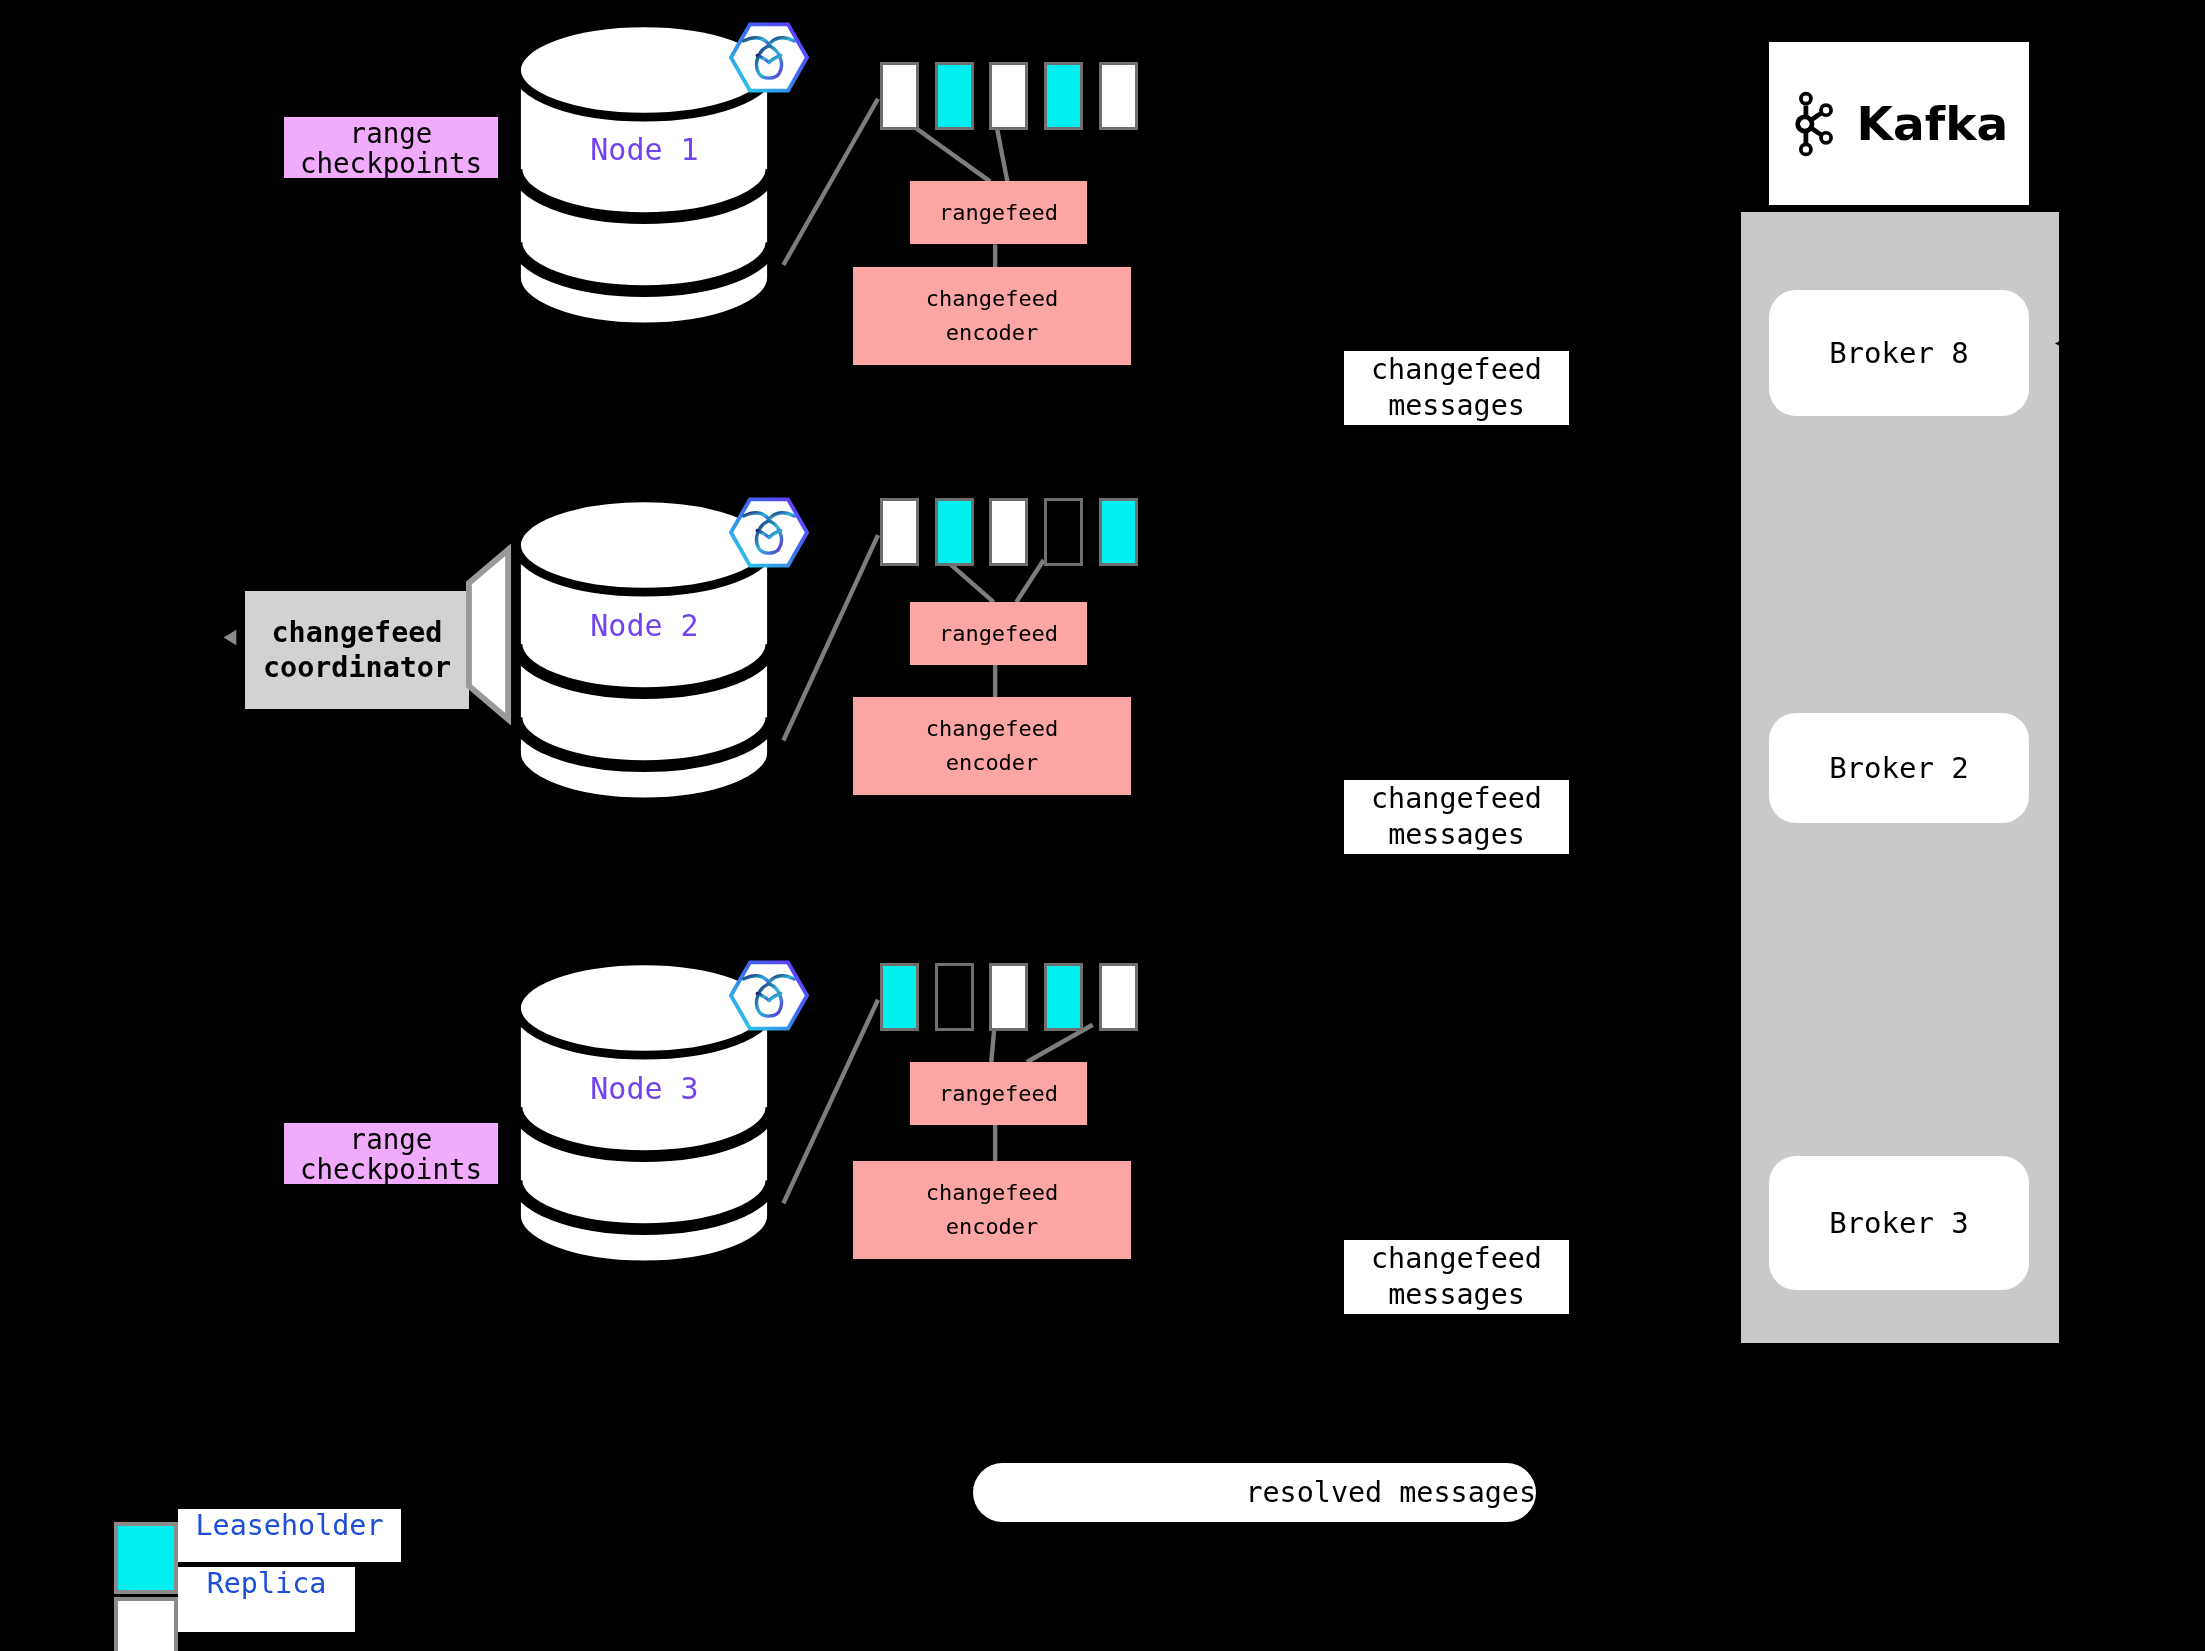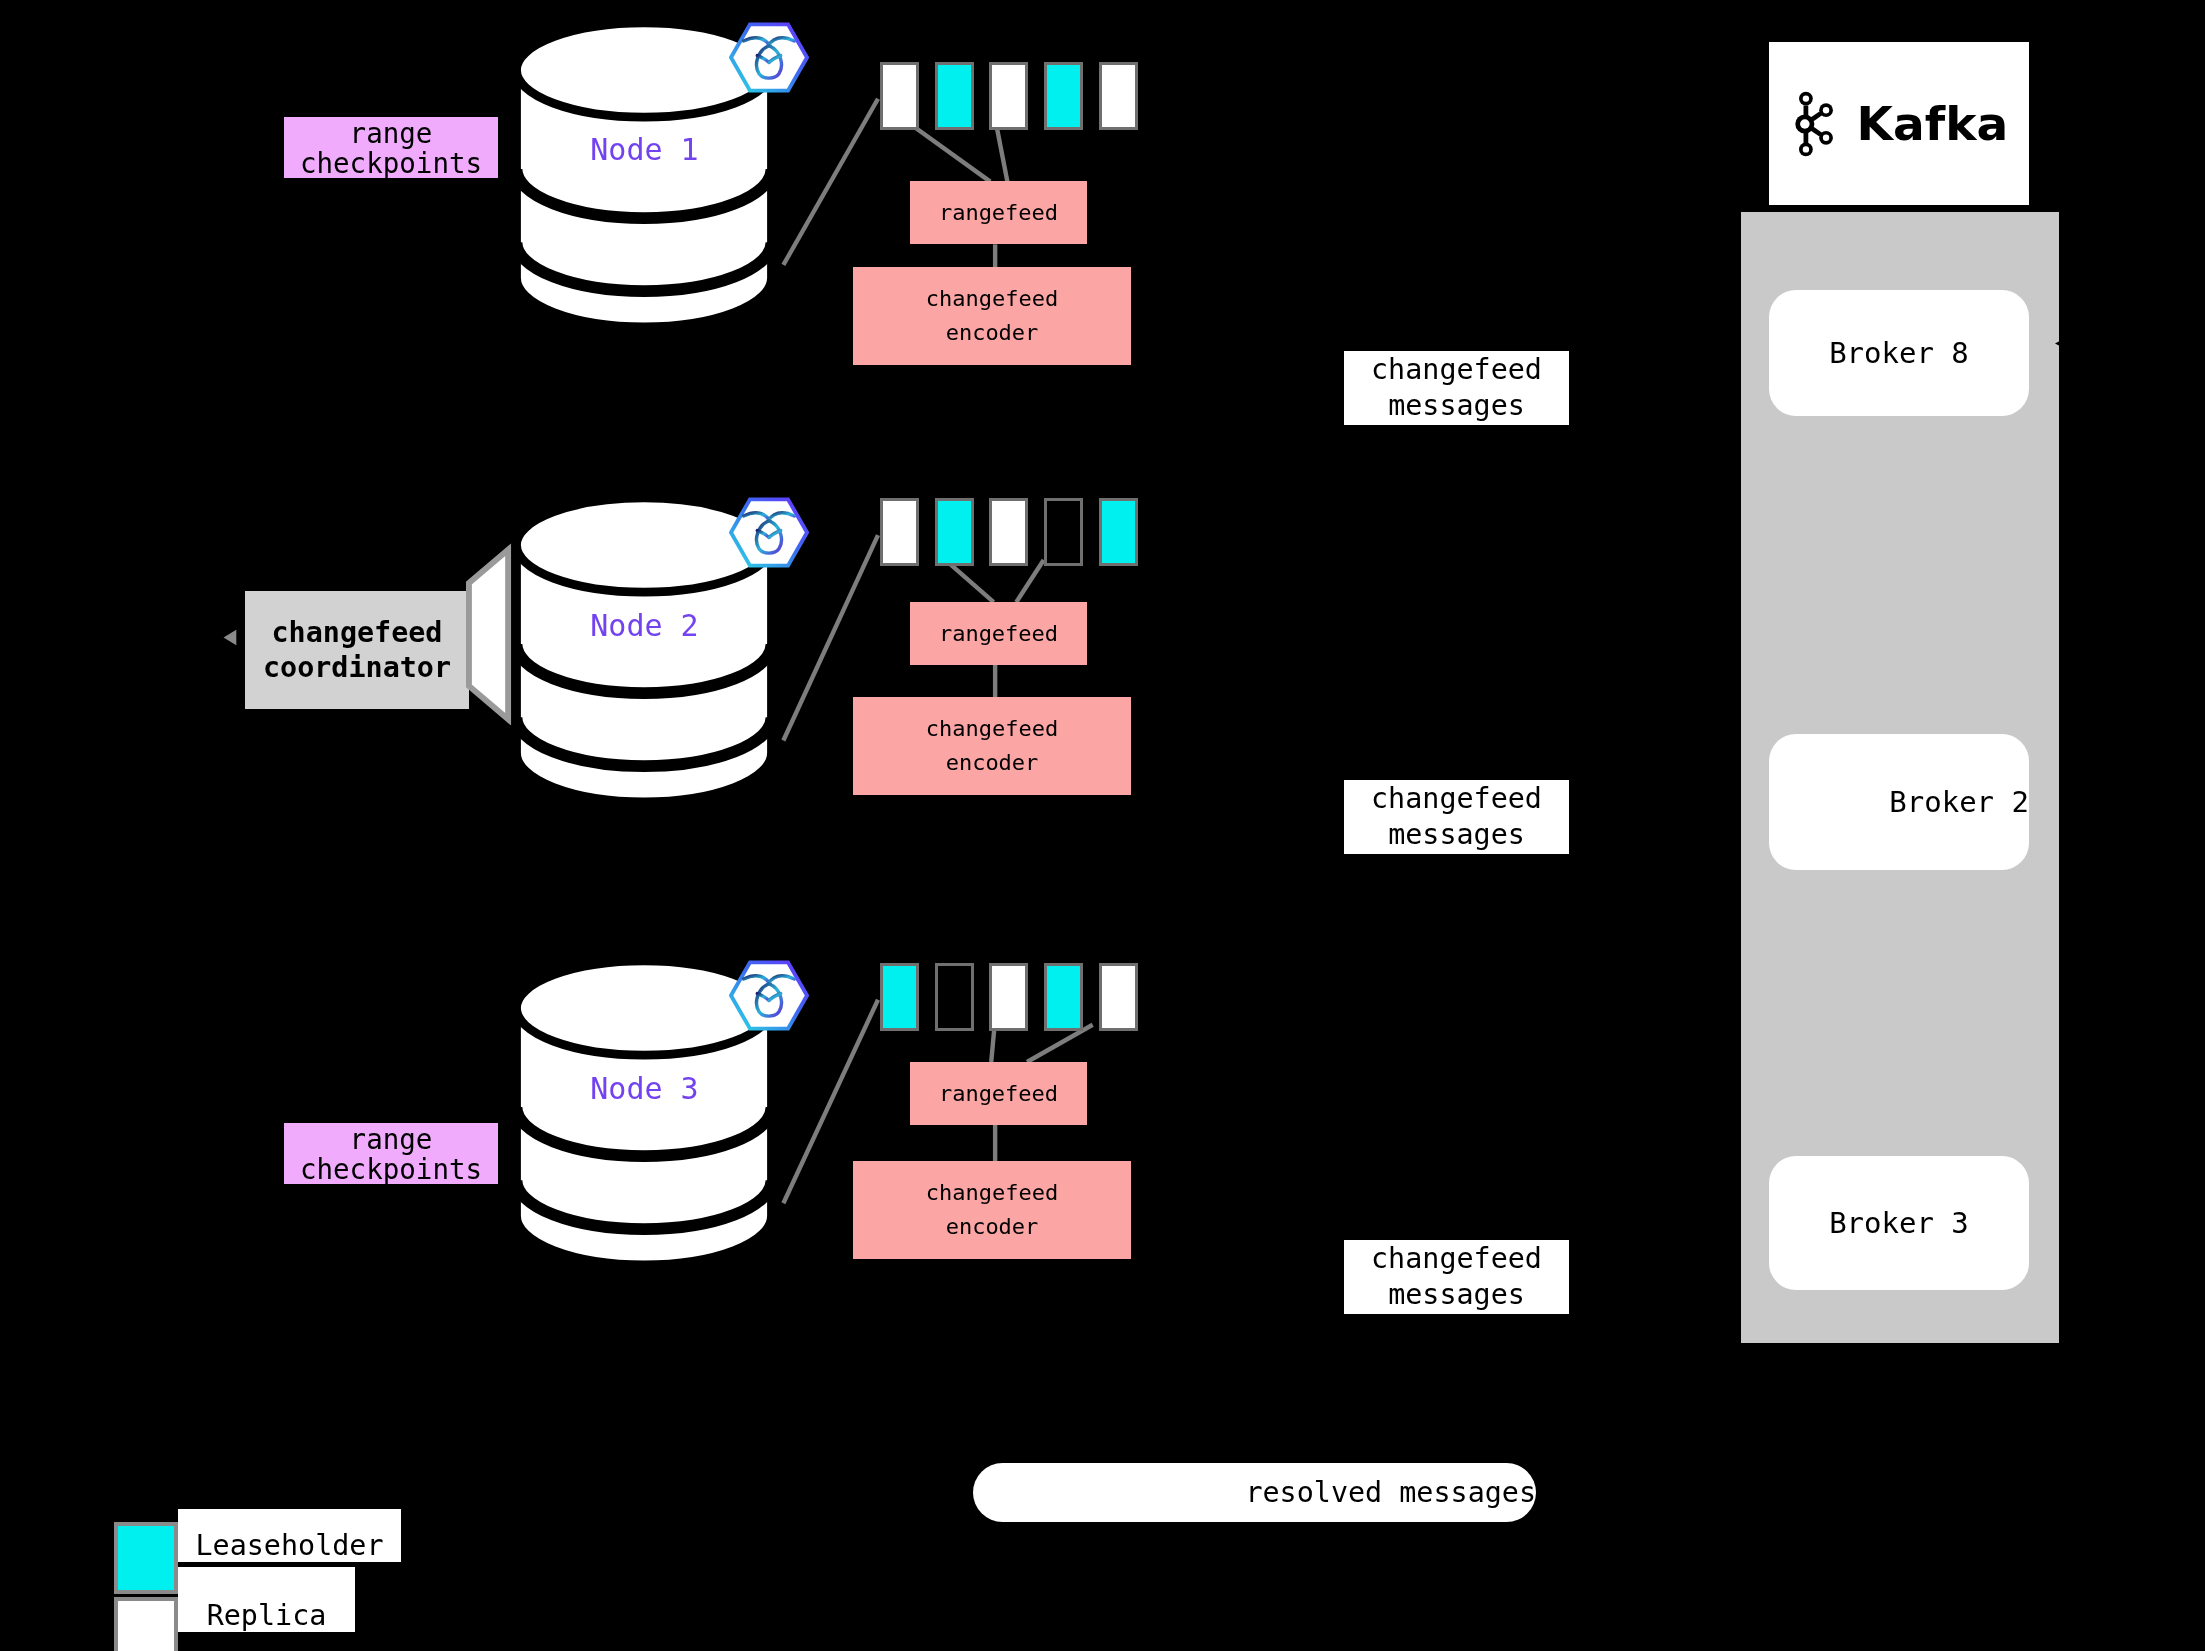--- a/index.html
+++ b/index.html
@@ -29,22 +29,22 @@
   
   .panel{background:#c9c9c9;}
   .broker{background:#fff;border-radius:27px;color:#000;font-size:29px;
           display:flex;align-items:center;justify-content:center;}
   .kafkabox{background:#fff;display:flex;align-items:center;justify-content:center;gap:13.7px;}
   .kafkatext{color:#000;font-family:"DejaVu Sans",sans-serif;font-weight:bold;font-size:47px;}
   .pill{background:#fff;border-radius:30px;color:#000;font-size:28.4px;
         display:flex;align-items:center;justify-content:flex-end;}
   
   .sq{width:64px;height:72px;border:4.9px solid #8a8a8a;}
-  .legtxt{background:#fff;color:#000000;font-size:28.4px;display:flex;
-          align-items:flex-end;justify-content:center;}
+  .legtxt{background:#fff;color:#1d4ed8;font-size:28.4px;display:flex;
+          align-items:flex-start;justify-content:center;}
   svg{display:block;}
 </style>
 </head>
 <body>
 
 <svg width="0" height="0" class="abs">
   <defs>
     <linearGradient id="hexgrad" x1="0%" y1="100%" x2="100%" y2="0%">
       <stop offset="0%" stop-color="#2bd9e2"></stop>
       <stop offset="55%" stop-color="#3a6cf0"></stop>
@@ -247,21 +247,21 @@
       <circle cx="68" cy="44" r="6"></circle>
       <circle cx="68" cy="96" r="6"></circle>
     </g>
   </svg>
   <span class="kafkatext">Kafka</span>
 </div>
 
 <div class="abs broker" style="left:1769px;top:290px;width:260px;height:126px;">
   <span>Broker 8</span>
 </div>
-<div class="abs broker" style="left:1769px;top:734px;width:260px;height:136px;justify-content:flex-end;">
+<div class="abs broker" style="left:1769px;top:713px;width:260px;height:110px;">
   <span>Broker 2</span>
 </div>
 <div class="abs broker" style="left:1769px;top:1156px;width:260px;height:134px;">
   <span>Broker 3</span>
 </div>
 
 <div class="abs pill" style="left:973px;top:1463px;width:563px;height:59px;">
   <span>resolved messages</span>
 </div>
 

